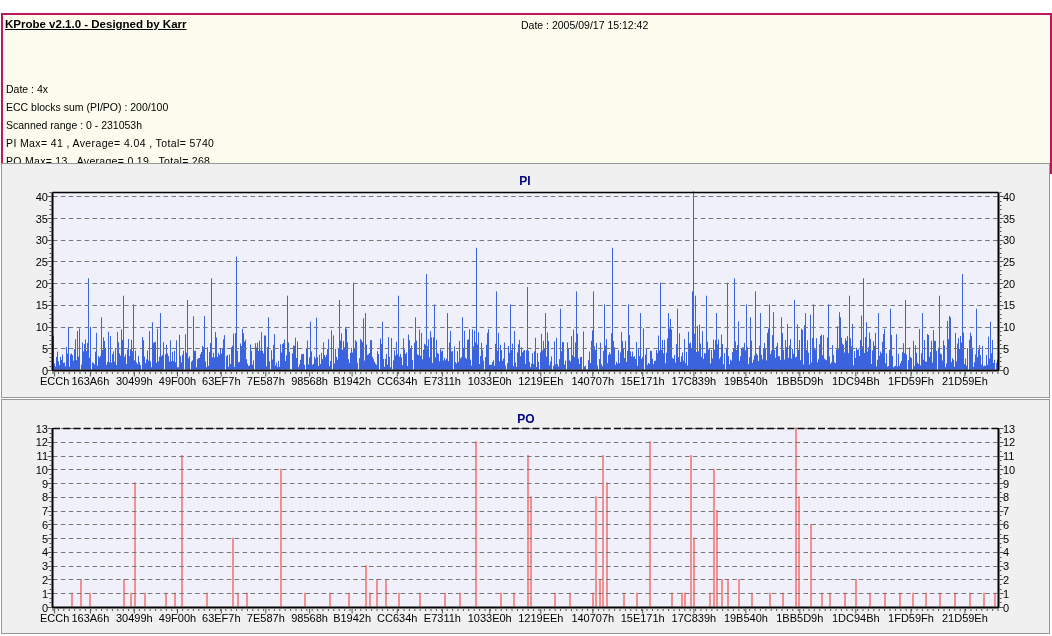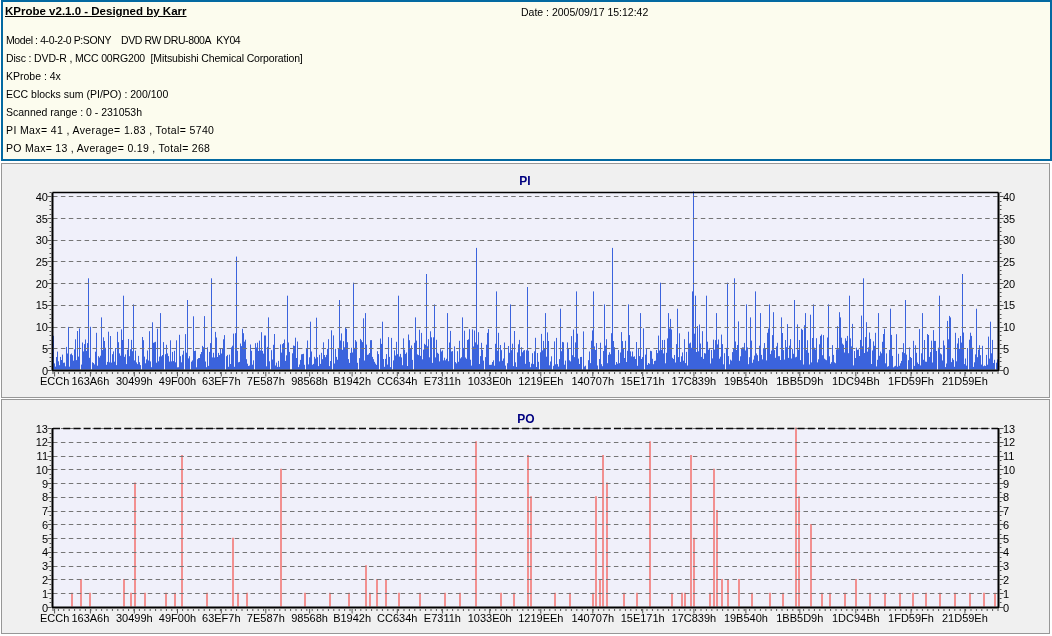--- a/index.html
+++ b/index.html
@@ -1,28 +1,26 @@
 <!DOCTYPE html>
 <html><head><meta charset="utf-8"><style>
 html,body{margin:0;padding:0;background:#fff;width:1052px;height:636px;overflow:hidden}
 body{position:relative;font-family:"Liberation Sans",sans-serif;font-size:11px;color:#000}
-.hdr{position:absolute;left:1px;top:0;width:1047px;height:157px;background:rgba(252,252,238,0.98);border:2px solid #0369a1;font-size:10.5px;transform:translateZ(0)}
+.hdr{position:absolute;left:1px;top:13px;width:1047px;height:157px;background:rgba(252,252,238,0.98);border:2px solid #be185d;font-size:10.5px;transform:translateZ(0)}
 .title{position:absolute;left:2px;top:3px;font-weight:bold;text-decoration:underline;font-size:11.5px}
 .date{position:absolute;left:518px;top:4px}
 </style></head>
 <body>
 <div class="hdr">
 <div class="title">KProbe v2.1.0 - Designed by Karr</div>
 <div class="date">Date : 2005/09/17 15:12:42</div>
-<div style="position:absolute;left:3px;top:32px;letter-spacing:-0.4px">Model : 4-0-2-0 P:SONY&nbsp;&nbsp;&nbsp; DVD RW DRU-800A&nbsp; KY04</div>
-    <div style="position:absolute;left:3px;top:50px;letter-spacing:-0.15px">Disc : DVD-R , MCC 00RG200&nbsp; [Mitsubishi Chemical Corporation]</div>
-    <div style="position:absolute;left:3px;top:68px;letter-spacing:0px">KProbe : 4x</div>
+    <div style="position:absolute;left:3px;top:68px;letter-spacing:0px">Date : 4x</div>
     <div style="position:absolute;left:3px;top:86px;letter-spacing:0px">ECC blocks sum (PI/PO) : 200/100</div>
     <div style="position:absolute;left:3px;top:104px;letter-spacing:0px">Scanned range : 0 - 231053h</div>
-    <div style="position:absolute;left:3px;top:122px;letter-spacing:0.38px">PI Max= 41 , Average= 1.83 , Total= 5740</div>
+    <div style="position:absolute;left:3px;top:122px;letter-spacing:0.38px">PI Max= 41 , Average= 4.04 , Total= 5740</div>
     <div style="position:absolute;left:3px;top:140px;letter-spacing:0.3px">PO Max= 13 , Average= 0.19 , Total= 268</div>
 </div>
 <svg width="1052" height="636" viewBox="0 0 1052 636" style="position:absolute;left:0;top:0;transform:translateZ(0)">
     <rect x="1.5" y="163.5" width="1048" height="234" fill="#f0f0f0" stroke="#979797" stroke-width="1"></rect>
 <rect x="1.5" y="399.5" width="1048" height="234" fill="#f0f0f0" stroke="#979797" stroke-width="1"></rect>
 <rect x="53" y="192.5" width="945" height="178" fill="#f0f0fa"></rect>
 <rect x="53" y="428.5" width="945" height="179" fill="#f0f0fa"></rect>
 <path d="M53.5 369.5V335.8M54.5 369.5V363.4M55.5 369.5V366.6M56.5 369.5V357M57.5 369.5V351.6M58.5 369.5V361.3M59.5 369.5V365.2M60.5 369.5V356.9M61.5 369.5V360M62.5 369.5V354.6M63.5 369.5V362.8M64.5 369.5V362.6M65.5 369.5V366.3M66.5 369.5V346.9M67.5 369.5V353.5M68.5 369.5V326.9M69.5 369.5V366.7M70.5 369.5V354.3M71.5 369.5V353.5M72.5 369.5V355.2M73.5 369.5V360.7M74.5 369.5V349.3M75.5 369.5V339.3M76.5 369.5V360.1M77.5 369.5V331M78.5 369.5V356.6M79.5 369.5V328.4M81.5 369.5V364.6M82.5 369.5V342.5M83.5 369.5V351.4M84.5 369.5V344.1M85.5 369.5V339.5M86.5 369.5V350.9M87.5 369.5V343.1M88.5 369.5V278.3M89.5 369.5V357.8M90.5 369.5V326.8M92.5 369.5V362.3M93.5 369.5V363M94.5 369.5V364.4M95.5 369.5V351.7M96.5 369.5V332.8M97.5 369.5V365.7M98.5 369.5V356.2M99.5 369.5V357.5M100.5 369.5V355.7M101.5 369.5V317.4M102.5 369.5V350.1M103.5 369.5V337.3M104.5 369.5V341M105.5 369.5V347.8M106.5 369.5V364.8M107.5 369.5V361.9M108.5 369.5V331.7M109.5 369.5V362.3M110.5 369.5V336M111.5 369.5V362.6M112.5 369.5V354.2M113.5 369.5V351.4M114.5 369.5V361.7M115.5 369.5V348M116.5 369.5V365.1M117.5 369.5V331.8M118.5 369.5V342.2M119.5 369.5V353.4M120.5 369.5V355.7M121.5 369.5V329.4M122.5 369.5V340M123.5 369.5V295.7M124.5 369.5V356.8M125.5 369.5V354.4M126.5 369.5V364.1M127.5 369.5V349.7M128.5 369.5V339M129.5 369.5V356.2M130.5 369.5V349.2M131.5 369.5V339.9M132.5 369.5V351.2M133.5 369.5V304.4M134.5 369.5V360.4M135.5 369.5V350.6M136.5 369.5V362.4M137.5 369.5V364.1M138.5 369.5V355.9M139.5 369.5V362.2M140.5 369.5V365.1M142.5 369.5V337M143.5 369.5V340.2M144.5 369.5V356.6M145.5 369.5V363.3M146.5 369.5V359.4M147.5 369.5V350.5M148.5 369.5V360.5M149.5 369.5V331.2M150.5 369.5V361.4M151.5 369.5V367.2M152.5 369.5V322.3M153.5 369.5V342.8M154.5 369.5V342.3M155.5 369.5V341.8M156.5 369.5V362.7M157.5 369.5V328.7M158.5 369.5V361.3M159.5 369.5V356.6M160.5 369.5V313.1M161.5 369.5V356.3M162.5 369.5V355M163.5 369.5V342.1M165.5 369.5V354.2M166.5 369.5V344.8M167.5 369.5V353.4M168.5 369.5V356.1M169.5 369.5V361.6M170.5 369.5V340.3M171.5 369.5V361.4M172.5 369.5V351.9M173.5 369.5V361.1M174.5 369.5V350.8M175.5 369.5V362.3M176.5 369.5V340.3M177.5 369.5V367.3M178.5 369.5V367.2M179.5 369.5V334.8M180.5 369.5V356.2M181.5 369.5V362.3M182.5 369.5V354.7M183.5 369.5V350.7M185.5 369.5V334.1M186.5 369.5V352.7M187.5 369.5V300M188.5 369.5V358.4M189.5 369.5V356.2M191.5 369.5V361.7M192.5 369.5V360.4M193.5 369.5V316.3M194.5 369.5V351M195.5 369.5V350.7M196.5 369.5V367.3M197.5 369.5V359.2M198.5 369.5V358.1M199.5 369.5V358M200.5 369.5V354.2M201.5 369.5V352M202.5 369.5V345.9M203.5 369.5V347.2M204.5 369.5V316.1M205.5 369.5V361.5M206.5 369.5V367.2M207.5 369.5V347.3M208.5 369.5V365.9M209.5 369.5V351.9M210.5 369.5V343.1M211.5 369.5V278.3M212.5 369.5V357.4M213.5 369.5V352.8M214.5 369.5V357.5M215.5 369.5V331.9M216.5 369.5V337.5M217.5 369.5V357M218.5 369.5V352.9M219.5 369.5V355.1M220.5 369.5V348.2M221.5 369.5V353.5M222.5 369.5V348.4M223.5 369.5V339.3M224.5 369.5V335.1M226.5 369.5V356.2M227.5 369.5V354.9M228.5 369.5V366.8M229.5 369.5V354.6M230.5 369.5V364M231.5 369.5V347.3M232.5 369.5V345.7M233.5 369.5V333.6M234.5 369.5V366.8M235.5 369.5V333.2M236.5 369.5V256.6M237.5 369.5V350.8M238.5 369.5V362.3M239.5 369.5V361.9M240.5 369.5V343.5M241.5 369.5V346.1M242.5 369.5V328.8M243.5 369.5V333.2M244.5 369.5V341.6M245.5 369.5V339.7M246.5 369.5V359.2M247.5 369.5V363.7M248.5 369.5V366M249.5 369.5V365.5M250.5 369.5V344.5M251.5 369.5V350.8M252.5 369.5V364.7M253.5 369.5V360.3M255.5 369.5V343.2M256.5 369.5V347.5M257.5 369.5V342.7M258.5 369.5V351M259.5 369.5V340.6M260.5 369.5V350.4M261.5 369.5V332.2M262.5 369.5V350.9M263.5 369.5V353.6M264.5 369.5V335.5M265.5 369.5V335.5M266.5 369.5V366.3M267.5 369.5V346.9M268.5 369.5V317.4M269.5 369.5V361.3M271.5 369.5V350.2M272.5 369.5V359.5M273.5 369.5V344.8M274.5 369.5V334M275.5 369.5V365.5M276.5 369.5V362.6M277.5 369.5V366.9M278.5 369.5V360.9M279.5 369.5V366.9M280.5 369.5V344.4M281.5 369.5V352.6M282.5 369.5V344.1M283.5 369.5V343M284.5 369.5V339.5M285.5 369.5V360.9M286.5 369.5V355.3M287.5 369.5V295.7M288.5 369.5V342.5M289.5 369.5V351.9M292.5 369.5V353.3M293.5 369.5V345.5M294.5 369.5V345.9M295.5 369.5V337.7M296.5 369.5V358M297.5 369.5V341.5M298.5 369.5V367.1M299.5 369.5V364.5M300.5 369.5V359.9M301.5 369.5V354.3M302.5 369.5V354.1M303.5 369.5V353.8M304.5 369.5V364.8M306.5 369.5V348.1M307.5 369.5V340.5M308.5 369.5V364.4M309.5 369.5V357.3M310.5 369.5V321.7M311.5 369.5V351.5M312.5 369.5V364.8M313.5 369.5V363.9M314.5 369.5V356.8M315.5 369.5V358.6M316.5 369.5V317.7M317.5 369.5V357.2M318.5 369.5V366.1M319.5 369.5V354.8M320.5 369.5V363.9M321.5 369.5V352.8M322.5 369.5V359.2M323.5 369.5V342.3M324.5 369.5V355M325.5 369.5V357.2M326.5 369.5V354.9M327.5 369.5V348.8M328.5 369.5V339.2M329.5 369.5V366.1M330.5 369.5V361M331.5 369.5V330.3M333.5 369.5V335.4M334.5 369.5V363.5M335.5 369.5V348.8M336.5 369.5V356.9M337.5 369.5V359.7M338.5 369.5V348.9M339.5 369.5V300M340.5 369.5V340.5M341.5 369.5V333.4M342.5 369.5V349.9M343.5 369.5V341.2M344.5 369.5V347.3M345.5 369.5V327.3M346.5 369.5V328.8M347.5 369.5V342.2M348.5 369.5V359.1M349.5 369.5V362.9M350.5 369.5V352.9M351.5 369.5V347.8M352.5 369.5V352.5M353.5 369.5V282.7M354.5 369.5V347.9M355.5 369.5V340.1M356.5 369.5V341.6M357.5 369.5V362.8M359.5 369.5V358.1M360.5 369.5V338.9M361.5 369.5V340.3M362.5 369.5V342.1M363.5 369.5V318.3M364.5 369.5V360.5M365.5 369.5V313.1M366.5 369.5V344.6M367.5 369.5V354.9M368.5 369.5V354.4M369.5 369.5V353M370.5 369.5V340.2M371.5 369.5V340.1M372.5 369.5V356.9M373.5 369.5V359.2M374.5 369.5V361.8M375.5 369.5V363.6M376.5 369.5V364.9M377.5 369.5V351.2M378.5 369.5V354.1M380.5 369.5V338.5M381.5 369.5V343.9M382.5 369.5V321.7M383.5 369.5V359M384.5 369.5V366.8M385.5 369.5V358.9M386.5 369.5V354.1M387.5 369.5V364.6M388.5 369.5V337.1M389.5 369.5V356.9M390.5 369.5V367.1M391.5 369.5V337.9M393.5 369.5V360.4M394.5 369.5V350.3M395.5 369.5V355.5M396.5 369.5V341.8M397.5 369.5V354.2M398.5 369.5V295.7M399.5 369.5V356.6M400.5 369.5V353.9M401.5 369.5V357.4M402.5 369.5V365.2M403.5 369.5V338.4M404.5 369.5V349.6M405.5 369.5V353.9M406.5 369.5V352.5M407.5 369.5V366M408.5 369.5V334.5M409.5 369.5V340.2M410.5 369.5V348.2M411.5 369.5V345.5M412.5 369.5V359.9M414.5 369.5V342.8M415.5 369.5V317.4M416.5 369.5V340.6M417.5 369.5V354.4M418.5 369.5V355.1M419.5 369.5V329.7M420.5 369.5V355.9M421.5 369.5V332.9M422.5 369.5V359.3M423.5 369.5V349.7M424.5 369.5V343.8M425.5 369.5V344.8M426.5 369.5V274M427.5 369.5V346.3M428.5 369.5V339.2M429.5 369.5V357.3M430.5 369.5V331.3M431.5 369.5V337.3M432.5 369.5V362.9M433.5 369.5V337.3M434.5 369.5V304.4M435.5 369.5V357.4M436.5 369.5V339.8M437.5 369.5V352.8M438.5 369.5V353.8M439.5 369.5V361.4M440.5 369.5V349.2M441.5 369.5V351.5M442.5 369.5V350.4M443.5 369.5V360.4M444.5 369.5V357.7M445.5 369.5V360.3M446.5 369.5V358.8M447.5 369.5V313.1M448.5 369.5V361.2M449.5 369.5V342.5M450.5 369.5V330.9M451.5 369.5V351.5M452.5 369.5V351.1M454.5 369.5V346.4M455.5 369.5V362.1M456.5 369.5V363.4M457.5 369.5V351.2M458.5 369.5V361.8M459.5 369.5V340.8M460.5 369.5V358.4M461.5 369.5V357.2M462.5 369.5V317.4M463.5 369.5V347.9M464.5 369.5V330.7M465.5 369.5V357.5M466.5 369.5V358.8M467.5 369.5V340M468.5 369.5V339.3M469.5 369.5V329.2M470.5 369.5V359.7M471.5 369.5V365.6M472.5 369.5V329.3M473.5 369.5V346.5M474.5 369.5V330.5M475.5 369.5V342.4M476.5 369.5V247.9M477.5 369.5V344.6M478.5 369.5V332.2M479.5 369.5V364M480.5 369.5V356.1M481.5 369.5V342.8M482.5 369.5V349.9M483.5 369.5V360.6M485.5 369.5V357.1M486.5 369.5V344.7M487.5 369.5V332.9M488.5 369.5V329.1M489.5 369.5V364.9M490.5 369.5V364.9M491.5 369.5V364.7M492.5 369.5V362M493.5 369.5V360.3M494.5 369.5V365.7M495.5 369.5V343.8M496.5 369.5V291.4M497.5 369.5V350.7M498.5 369.5V332.8M499.5 369.5V361.4M500.5 369.5V345M501.5 369.5V350.2M502.5 369.5V360.8M503.5 369.5V358.5M504.5 369.5V342.5M505.5 369.5V365.6M507.5 369.5V363.2M508.5 369.5V346M509.5 369.5V352.8M510.5 369.5V304.4M511.5 369.5V350.2M512.5 369.5V343.7M513.5 369.5V366.1M514.5 369.5V331M515.5 369.5V362.3M516.5 369.5V366.9M517.5 369.5V352.4M518.5 369.5V344.3M519.5 369.5V339.9M520.5 369.5V356.2M521.5 369.5V347.2M522.5 369.5V352.3M523.5 369.5V350.6M524.5 369.5V350.1M525.5 369.5V363.8M526.5 369.5V350.3M527.5 369.5V287M528.5 369.5V350.7M529.5 369.5V361.9M530.5 369.5V367.2M531.5 369.5V363.7M532.5 369.5V353.2M533.5 369.5V364.1M534.5 369.5V351.3M535.5 369.5V337.8M536.5 369.5V367M537.5 369.5V353M538.5 369.5V361.8M540.5 369.5V352.3M541.5 369.5V333.9M542.5 369.5V350.4M543.5 369.5V340.9M544.5 369.5V348.4M545.5 369.5V313.1M546.5 369.5V356.7M547.5 369.5V332.4M548.5 369.5V341M549.5 369.5V365.3M550.5 369.5V361.5M551.5 369.5V356.3M553.5 369.5V365.8M554.5 369.5V341.4M555.5 369.5V364.3M556.5 369.5V337.9M557.5 369.5V364.1M558.5 369.5V366.6M559.5 369.5V359.1M560.5 369.5V308.7M561.5 369.5V351.2M562.5 369.5V341.9M563.5 369.5V342.3M564.5 369.5V364.7M565.5 369.5V360.6M567.5 369.5V342.4M568.5 369.5V348.7M569.5 369.5V360.3M570.5 369.5V361.4M571.5 369.5V336.1M572.5 369.5V355.2M573.5 369.5V329.6M574.5 369.5V357.1M575.5 369.5V342.4M576.5 369.5V291.4M577.5 369.5V333.7M578.5 369.5V358.6M579.5 369.5V364M580.5 369.5V357M581.5 369.5V356.9M583.5 369.5V331.4M584.5 369.5V366.5M585.5 369.5V365.7M588.5 369.5V360.2M589.5 369.5V351.5M590.5 369.5V363.1M591.5 369.5V340.7M592.5 369.5V330.4M593.5 369.5V291.4M594.5 369.5V346.4M595.5 369.5V350M596.5 369.5V343M597.5 369.5V365.5M599.5 369.5V359M600.5 369.5V342.7M601.5 369.5V364.2M602.5 369.5V366.2M603.5 369.5V351M604.5 369.5V304.4M605.5 369.5V345.6M606.5 369.5V339.2M607.5 369.5V363.2M608.5 369.5V354.8M609.5 369.5V352.3M610.5 369.5V354.2M611.5 369.5V333.2M612.5 369.5V247.9M613.5 369.5V341M614.5 369.5V347.2M615.5 369.5V364.8M616.5 369.5V362M617.5 369.5V363.7M618.5 369.5V350M619.5 369.5V363.1M620.5 369.5V352.5M621.5 369.5V332.1M622.5 369.5V341.1M623.5 369.5V348.7M624.5 369.5V358M625.5 369.5V340.8M626.5 369.5V362M627.5 369.5V350.8M628.5 369.5V304.4M629.5 369.5V335.1M630.5 369.5V351.4M631.5 369.5V356.4M632.5 369.5V351.5M633.5 369.5V356.8M634.5 369.5V356.3M635.5 369.5V359M636.5 369.5V342M637.5 369.5V365.8M638.5 369.5V349M639.5 369.5V356.1M640.5 369.5V313.1M641.5 369.5V359M642.5 369.5V357.1M643.5 369.5V328.4M645.5 369.5V354.6M646.5 369.5V349M647.5 369.5V364.9M648.5 369.5V363M649.5 369.5V363.8M650.5 369.5V350.8M651.5 369.5V351.2M652.5 369.5V358.8M653.5 369.5V364.2M654.5 369.5V361M655.5 369.5V360.6M656.5 369.5V350M657.5 369.5V353.1M658.5 369.5V335.6M659.5 369.5V350.5M660.5 369.5V282.7M661.5 369.5V349.8M662.5 369.5V340M663.5 369.5V353.4M664.5 369.5V339.9M665.5 369.5V363.3M666.5 369.5V352.8M667.5 369.5V338.4M668.5 369.5V313.1M669.5 369.5V328.4M670.5 369.5V318.9M671.5 369.5V329.5M672.5 369.5V357.8M673.5 369.5V359M674.5 369.5V355M675.5 369.5V362.5M676.5 369.5V344.1M677.5 369.5V308.7M678.5 369.5V357.1M679.5 369.5V333.3M680.5 369.5V361.9M681.5 369.5V356.3M682.5 369.5V352.4M683.5 369.5V360.7M684.5 369.5V339.2M685.5 369.5V363.1M686.5 369.5V351.9M687.5 369.5V365.5M688.5 369.5V331.7M689.5 369.5V343.5M690.5 369.5V342.6M691.5 369.5V347.8M692.5 369.5V291.4M693.5 369.5V191.5M694.5 369.5V333.7M695.5 369.5V295.7M696.5 369.5V352M697.5 369.5V326.1M698.5 369.5V351.3M699.5 369.5V324.5M700.5 369.5V343.5M701.5 369.5V356.9M702.5 369.5V331.2M703.5 369.5V358.9M704.5 369.5V353.1M705.5 369.5V353.5M706.5 369.5V295.7M707.5 369.5V341.7M708.5 369.5V349.8M709.5 369.5V348M710.5 369.5V363.5M711.5 369.5V350M712.5 369.5V358.4M713.5 369.5V339.6M714.5 369.5V349.6M715.5 369.5V340.1M716.5 369.5V313.1M717.5 369.5V344.4M718.5 369.5V339.5M719.5 369.5V358.7M720.5 369.5V356.7M721.5 369.5V334.6M722.5 369.5V344.1M723.5 369.5V364.3M724.5 369.5V353.2M726.5 369.5V347.9M727.5 369.5V282.7M728.5 369.5V356.1M729.5 369.5V364.3M730.5 369.5V359.7M731.5 369.5V360.6M732.5 369.5V352.1M733.5 369.5V348.1M734.5 369.5V278.3M735.5 369.5V341.5M736.5 369.5V350M737.5 369.5V345M738.5 369.5V321.4M739.5 369.5V360.8M740.5 369.5V356.3M741.5 369.5V348.4M742.5 369.5V347.3M743.5 369.5V347.4M744.5 369.5V342.9M745.5 369.5V350.5M746.5 369.5V304.4M747.5 369.5V347.4M748.5 369.5V364.2M749.5 369.5V357.2M750.5 369.5V317.4M751.5 369.5V340.6M752.5 369.5V362.8M753.5 369.5V359.6M754.5 369.5V355.6M755.5 369.5V291.4M756.5 369.5V353.4M757.5 369.5V355.2M758.5 369.5V361.1M759.5 369.5V345.7M760.5 369.5V313.1M761.5 369.5V354.9M762.5 369.5V359.4M763.5 369.5V348.2M764.5 369.5V343M765.5 369.5V348.6M766.5 369.5V360.4M767.5 369.5V332.8M768.5 369.5V328.5M769.5 369.5V304.4M770.5 369.5V354.1M771.5 369.5V350.6M772.5 369.5V335.1M773.5 369.5V312.2M774.5 369.5V350.1M775.5 369.5V357.8M776.5 369.5V346.4M777.5 369.5V342.8M778.5 369.5V356.2M779.5 369.5V356.2M780.5 369.5V360M781.5 369.5V317.4M782.5 369.5V333M783.5 369.5V350.1M784.5 369.5V359.6M785.5 369.5V340M786.5 369.5V347.2M787.5 369.5V324.1M788.5 369.5V357.9M789.5 369.5V345.6M790.5 369.5V339.1M791.5 369.5V358.5M792.5 369.5V349.1M793.5 369.5V353.8M794.5 369.5V300M795.5 369.5V357.3M796.5 369.5V356.8M797.5 369.5V324.4M798.5 369.5V349.8M799.5 369.5V340M800.5 369.5V360.1M801.5 369.5V328.8M802.5 369.5V329.9M803.5 369.5V364.5M804.5 369.5V325.2M805.5 369.5V313.1M806.5 369.5V350.1M807.5 369.5V340.2M808.5 369.5V352.8M809.5 369.5V364.5M810.5 369.5V314.7M811.5 369.5V362.4M812.5 369.5V338M813.5 369.5V304.4M814.5 369.5V347.7M815.5 369.5V349.5M816.5 369.5V338.2M817.5 369.5V362.4M818.5 369.5V359.3M819.5 369.5V344.3M820.5 369.5V335.9M821.5 369.5V334.5M822.5 369.5V355.2M823.5 369.5V335.1M824.5 369.5V358.7M825.5 369.5V359.6M826.5 369.5V360.2M827.5 369.5V337.5M828.5 369.5V304.4M829.5 369.5V356.3M830.5 369.5V363.8M831.5 369.5V362.2M832.5 369.5V345.1M833.5 369.5V354.9M834.5 369.5V362.3M835.5 369.5V363.2M836.5 369.5V349.5M837.5 369.5V326.2M838.5 369.5V349.2M839.5 369.5V312.2M840.5 369.5V317.4M841.5 369.5V337.7M842.5 369.5V343.6M843.5 369.5V344.8M844.5 369.5V352.5M845.5 369.5V338.3M846.5 369.5V340.8M847.5 369.5V335.9M848.5 369.5V353.2M849.5 369.5V295.7M850.5 369.5V338.3M851.5 369.5V346.4M852.5 369.5V323.9M853.5 369.5V365.4M854.5 369.5V351M855.5 369.5V358M856.5 369.5V347.7M857.5 369.5V349.9M858.5 369.5V349.4M859.5 369.5V356M860.5 369.5V339.9M861.5 369.5V315.6M862.5 369.5V346.3M863.5 369.5V278.3M864.5 369.5V353M865.5 369.5V337.1M866.5 369.5V322.2M867.5 369.5V351.6M868.5 369.5V347.3M869.5 369.5V332.5M870.5 369.5V338.9M871.5 369.5V364M872.5 369.5V350.5M873.5 369.5V341.4M874.5 369.5V345.8M875.5 369.5V332.8M876.5 369.5V366.4M877.5 369.5V359.8M878.5 369.5V313.1M879.5 369.5V355.8M880.5 369.5V351.6M881.5 369.5V353.3M882.5 369.5V341.8M883.5 369.5V334M884.5 369.5V328.9M885.5 369.5V363.3M886.5 369.5V353.4M887.5 369.5V366.7M888.5 369.5V366.1M889.5 369.5V349.9M890.5 369.5V308.7M891.5 369.5V334.9M892.5 369.5V355.9M893.5 369.5V367.3M894.5 369.5V366.4M895.5 369.5V365.8M896.5 369.5V334.2M897.5 369.5V366.7M898.5 369.5V353.8M899.5 369.5V365.8M900.5 369.5V363.3M901.5 369.5V360.9M902.5 369.5V352.2M903.5 369.5V343.2M904.5 369.5V353.1M905.5 369.5V300M906.5 369.5V354.6M908.5 369.5V360.2M909.5 369.5V347.4M910.5 369.5V357M911.5 369.5V358M913.5 369.5V340.8M914.5 369.5V365.9M915.5 369.5V345.3M916.5 369.5V352.8M917.5 369.5V362.5M918.5 369.5V364M919.5 369.5V329.1M920.5 369.5V365.4M921.5 369.5V353.3M922.5 369.5V313.1M923.5 369.5V359.8M924.5 369.5V340M925.5 369.5V361.6M926.5 369.5V361.8M927.5 369.5V334M928.5 369.5V335M929.5 369.5V356.9M930.5 369.5V352.1M931.5 369.5V340.7M932.5 369.5V362.5M933.5 369.5V330.1M934.5 369.5V340.9M935.5 369.5V340.9M936.5 369.5V351M938.5 369.5V347.7M939.5 369.5V295.7M940.5 369.5V353.4M941.5 369.5V354.4M942.5 369.5V360.5M943.5 369.5V340.5M944.5 369.5V345.4M945.5 369.5V367.1M946.5 369.5V363.5M947.5 369.5V320.9M948.5 369.5V339.3M949.5 369.5V315.9M950.5 369.5V317.4M951.5 369.5V362.1M952.5 369.5V358.2M953.5 369.5V359.8M954.5 369.5V366.8M955.5 369.5V332.8M956.5 369.5V361.3M957.5 369.5V343.5M958.5 369.5V338.1M959.5 369.5V348.8M960.5 369.5V336M961.5 369.5V342.6M962.5 369.5V274M963.5 369.5V332.5M964.5 369.5V364.1M965.5 369.5V358.5M966.5 369.5V365.6M967.5 369.5V348M969.5 369.5V339.7M970.5 369.5V332.7M971.5 369.5V335.9M972.5 369.5V347.8M973.5 369.5V366.9M974.5 369.5V362.3M975.5 369.5V354.4M976.5 369.5V308.7M977.5 369.5V357.2M978.5 369.5V349.7M979.5 369.5V345.2M980.5 369.5V355.2M981.5 369.5V364.6M982.5 369.5V345.8M983.5 369.5V366.2M984.5 369.5V365.5M985.5 369.5V366M986.5 369.5V354.9M987.5 369.5V364.7M988.5 369.5V336.6M989.5 369.5V358.6M990.5 369.5V321.7M991.5 369.5V353.3M992.5 369.5V339.9M993.5 369.5V363M994.5 369.5V359.8M996.5 369.5V362.7M997.5 369.5V359.4" stroke="#3b63dd" stroke-width="1" fill="none"></path>
 <path d="M72 606.5V592.7M81 606.5V579M90 606.5V592.7M124 606.5V579M131 606.5V592.7M135 606.5V482.6M145 606.5V592.7M166 606.5V592.7M175 606.5V592.7M182 606.5V455M207 606.5V592.7M233 606.5V537.7M238 606.5V592.7M247 606.5V592.7M281 606.5V468.8M305 606.5V592.7M330 606.5V592.7M349 606.5V592.7M366 606.5V565.2M370 606.5V592.7M377 606.5V579M386 606.5V579M399 606.5V592.7M420 606.5V592.7M445 606.5V592.7M460 606.5V592.7M476 606.5V441.3M501 606.5V592.7M514 606.5V592.7M528 606.5V455M531 606.5V496.3M555 606.5V592.7M570 606.5V592.7M593 606.5V592.7M596 606.5V496.3M600 606.5V579M603 606.5V455M607 606.5V482.6M624 606.5V592.7M637 606.5V592.7M650 606.5V441.3M672 606.5V592.7M682 606.5V592.7M685 606.5V592.7M691 606.5V455M694 606.5V537.7M710 606.5V592.7M714 606.5V468.8M717 606.5V510.1M722 606.5V579M728 606.5V579M739 606.5V579M752 606.5V592.7M770 606.5V592.7M783 606.5V592.7M796 606.5V427.5M799 606.5V496.3M811 606.5V523.9M822 606.5V592.7M830 606.5V592.7M845 606.5V592.7M856 606.5V579M870 606.5V592.7M885 606.5V592.7M900 606.5V592.7M913 606.5V592.7M926 606.5V592.7M940 606.5V592.7M955 606.5V592.7M970 606.5V592.7M984 606.5V592.7M995 606.5V592.7" stroke="#f29090" stroke-width="2" fill="none"></path>
 <path d="M53 348.5H998M53 327.5H998M53 305.5H998M53 283.5H998M53 261.5H998M53 240.5H998M53 218.5H998M53 196.5H998M53 593.5H998M53 579.5H998M53 566.5H998M53 552.5H998M53 538.5H998M53 524.5H998M53 511.5H998M53 497.5H998M53 483.5H998M53 469.5H998M53 456.5H998M53 442.5H998M53 428.5H998" stroke="#757575" stroke-width="1" stroke-dasharray="4.5 3.4" fill="none"></path>

